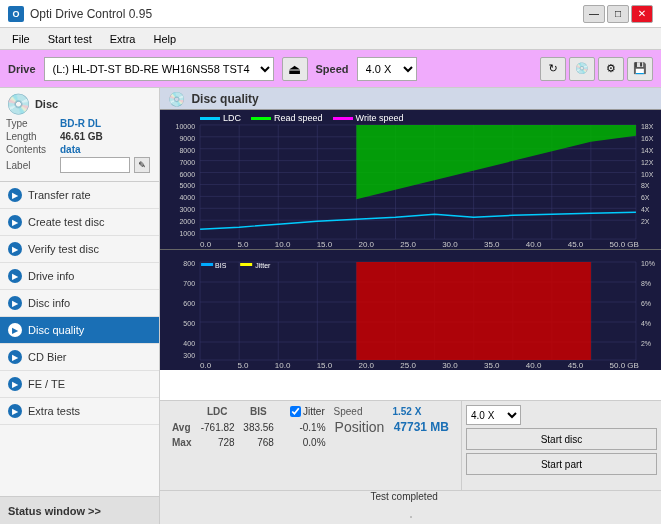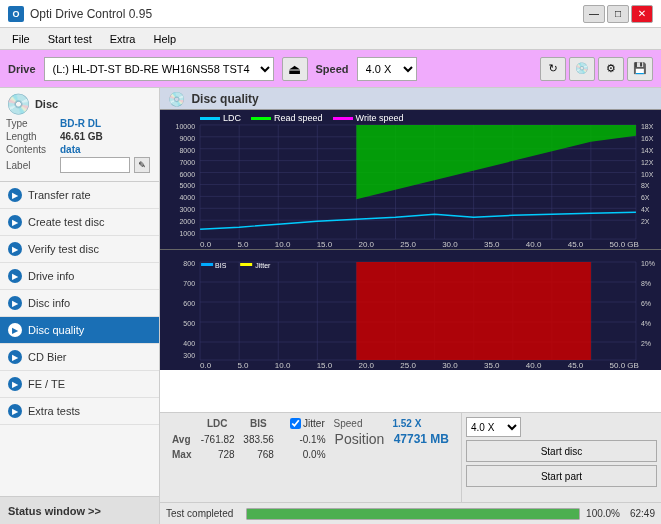--- a/index.html
+++ b/index.html
@@ -82,21 +82,21 @@
     .stats-table { flex: 1; padding: 4px 8px; }
     .stats-table table { width: 100%; border-collapse: collapse; font-size: 10px; }
     .stats-table th { color: #555; font-weight: bold; text-align: center; padding: 1px 4px; }
     .stats-table td { text-align: right; padding: 1px 4px; color: #333; }
     .stats-table td.row-label { text-align: left; color: #555; font-weight: bold; }
     .stats-right { width: 200px; display: flex; flex-direction: column; padding: 4px; gap: 3px; border-left: 1px solid #ccc; }
     .speed-select2 { height: 20px; border: 1px solid #aaa; background: white; font-size: 10px; width: 55px; }
     .start-btn { height: 22px; background: #e8e8e8; border: 1px solid #aaa; font-size: 10px; cursor: pointer; padding: 0 8px; white-space: nowrap; }
     
     
-    .status-bar { background: #e8e8e8; height: 22px; display: flex; align-items: center; border-top: 1px solid #ccc; gap: 0; padding: 0 6px; }
+    .status-bar { background: #e8e8e8; height: 34px; display: flex; align-items: center; border-top: 1px solid #ccc; gap: 14px; padding: 0 6px; flex-direction: column; }
     .status-text { font-size: 10px; color: #333; min-width: 80px; }
     .progress-bar { flex: 1; height: 12px; background: #c0c0c0; border: 1px solid #aaa; border-radius: 1px; overflow: hidden; }
     .progress-fill { height: 100%; background: #4caf50; }
     .progress-pct { font-size: 10px; color: #333; min-width: 40px; text-align: right; }
     .time-display { font-size: 10px; color: #333; min-width: 35px; text-align: right; }
   </style>
 </head>
 <body>
 
 <div class="title-bar">

